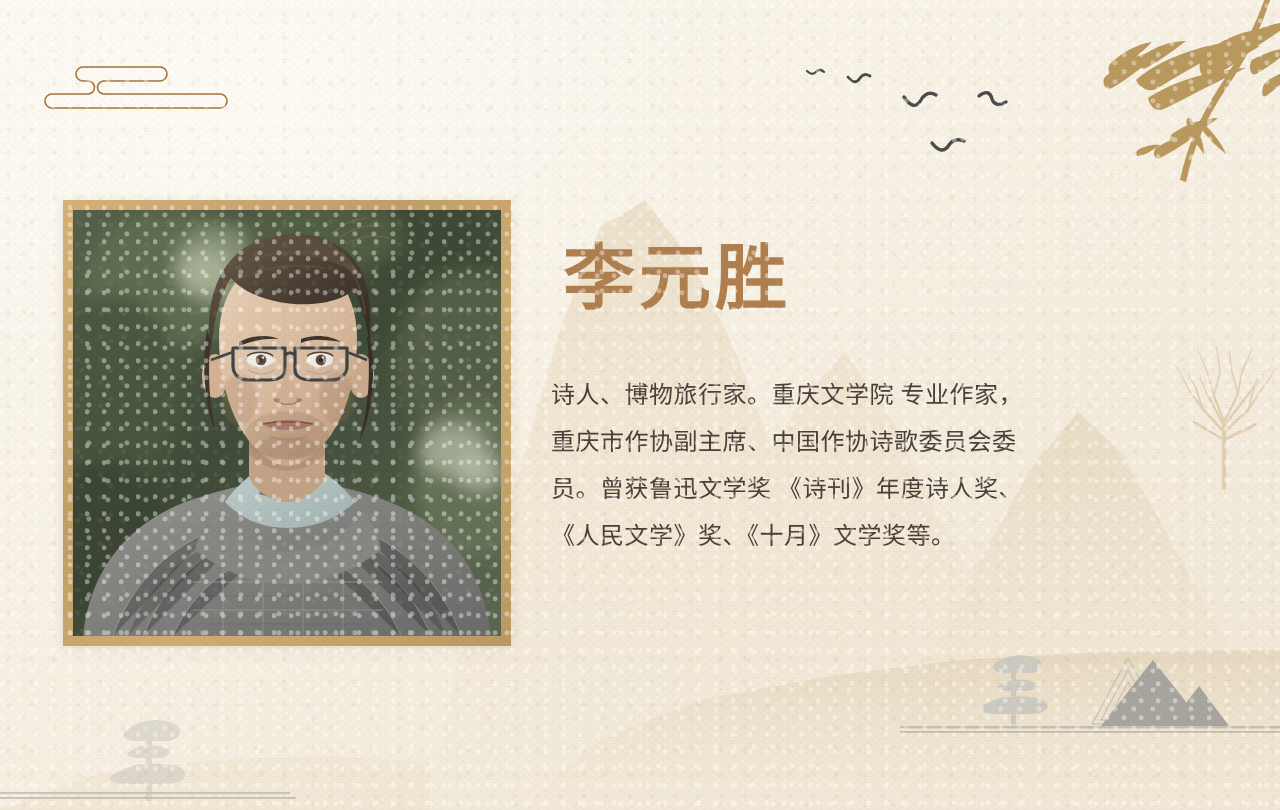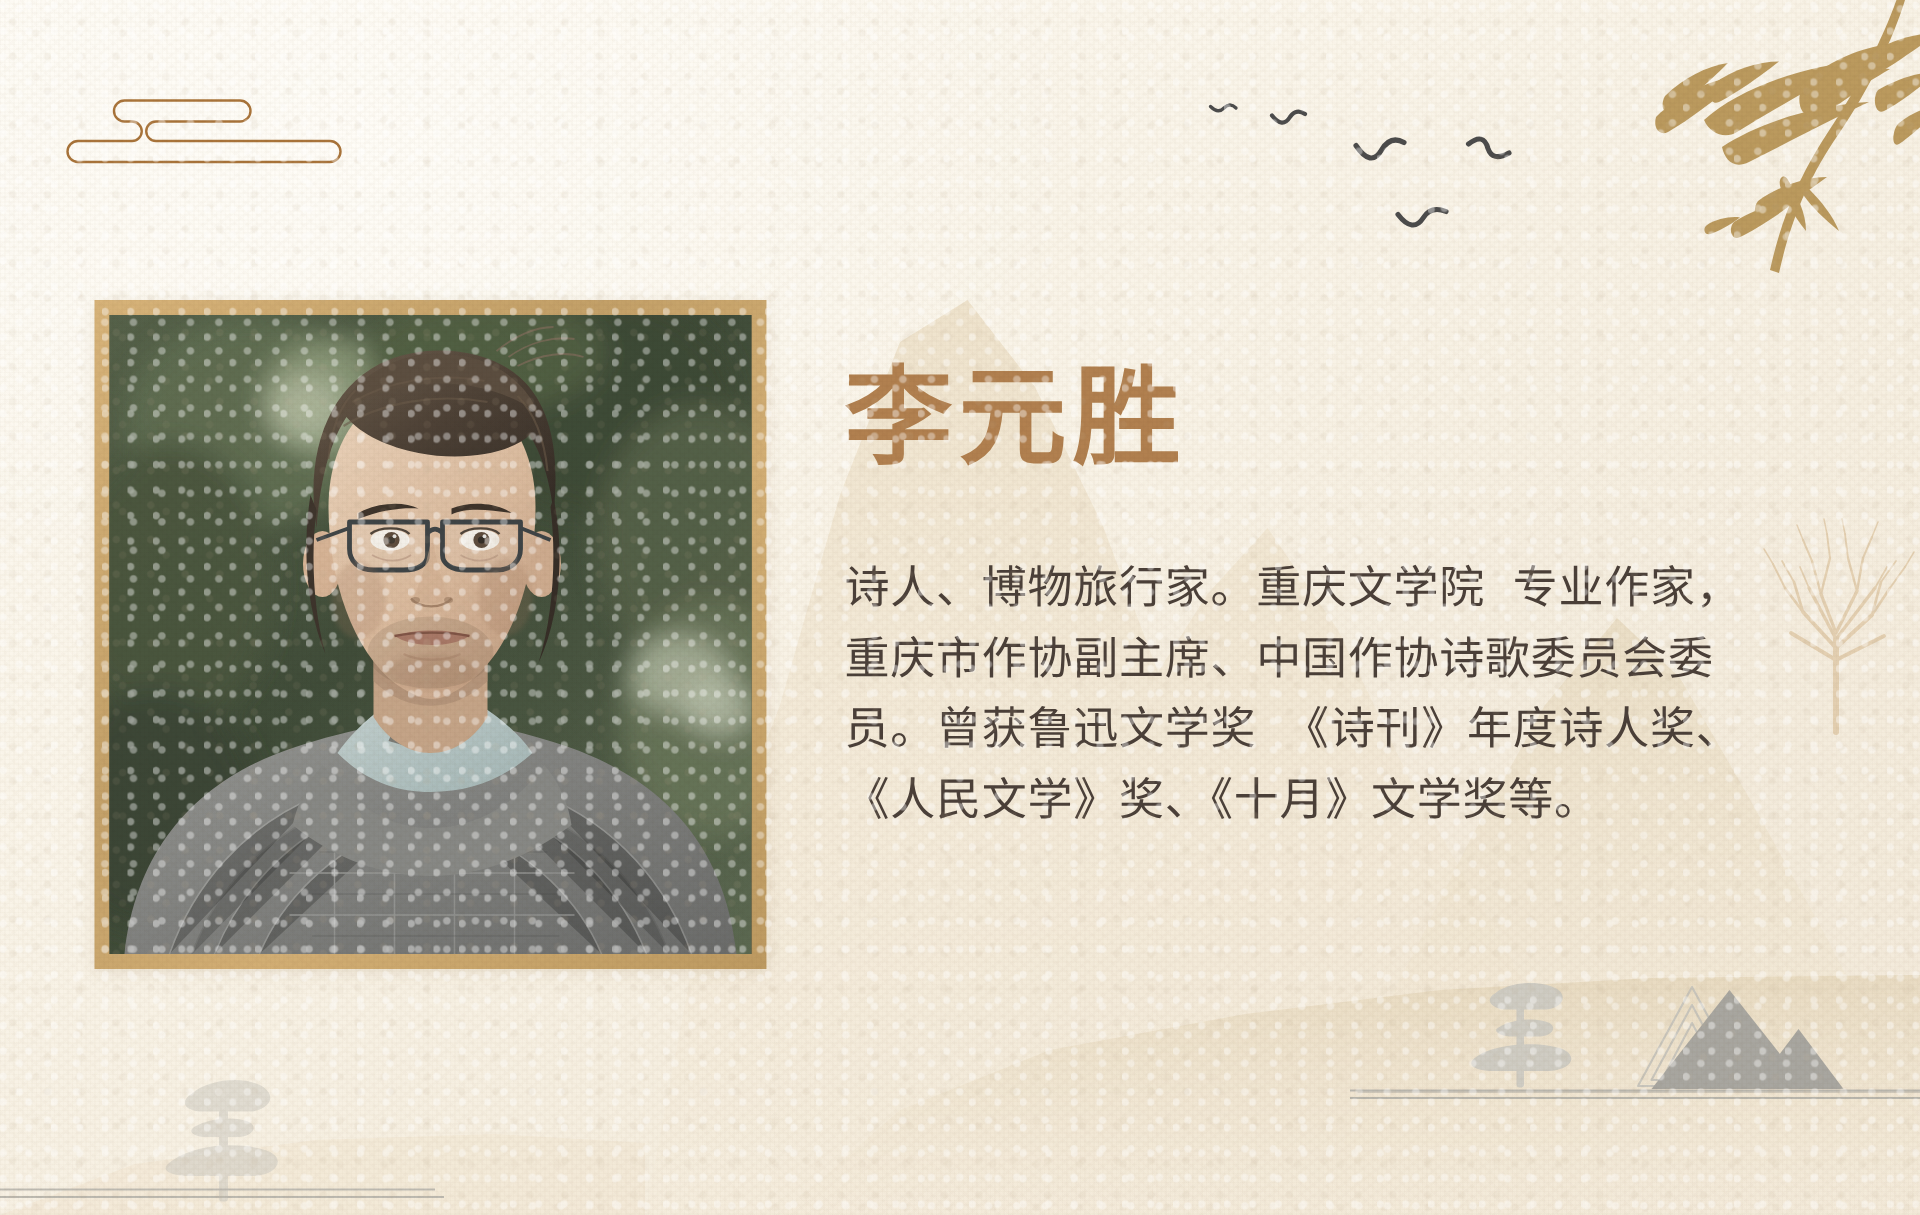--- a/index.html
+++ b/index.html
@@ -50,24 +50,24 @@
     position:absolute;left:10px;top:10px;right:10px;bottom:10px;overflow:hidden;background:#3b4436;
   }
   
   #name-title{
     position:absolute;left:563px;top:242px;
     font-size:72px;line-height:1;font-weight:700;letter-spacing:4px;
     color:#b1804f;
     font-family:"DejaVu Sans","Liberation Sans",sans-serif;
   }
   #bio{
-    position:absolute;left:563px;top:372px;width:656px;
-    font-size:30px;line-height:47px;letter-spacing:.5px;
+    position:absolute;left:551px;top:372px;width:656px;
+    font-size:24px;line-height:47px;letter-spacing:.5px;
     color:#4b4039;
-    font-family:Liberation Mono, monospace;
+    font-family:Liberation Serif, serif;
     white-space:pre-line;
   }
 </style>
 </head>
 <body>
 
 <div id="slide">
 
   <div class="deco" style="left:0;top:0;width:1280px;height:810px;">
     <svg width="1280" height="810" viewBox="0 0 1280 810">

